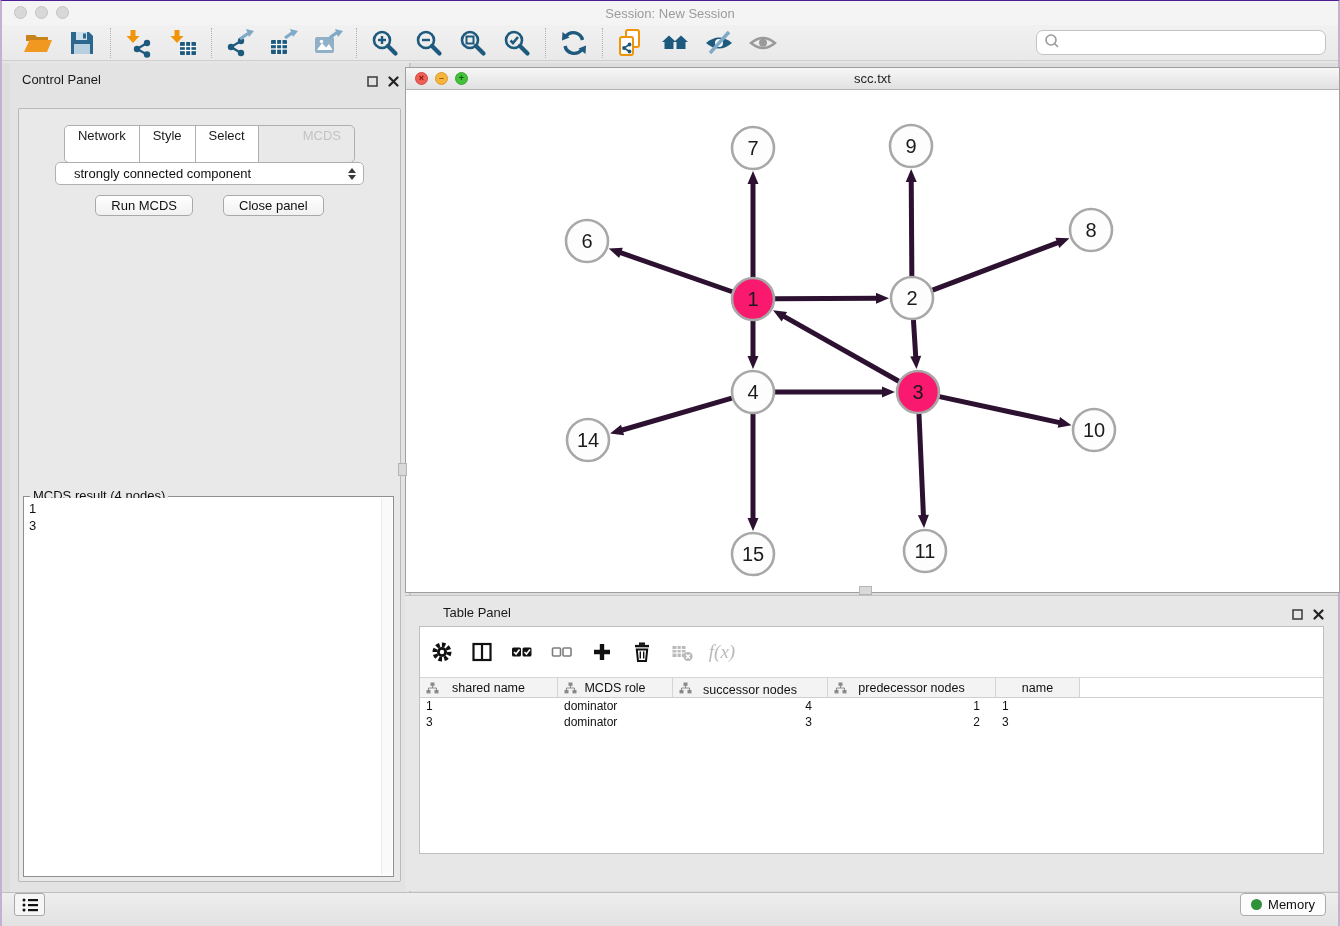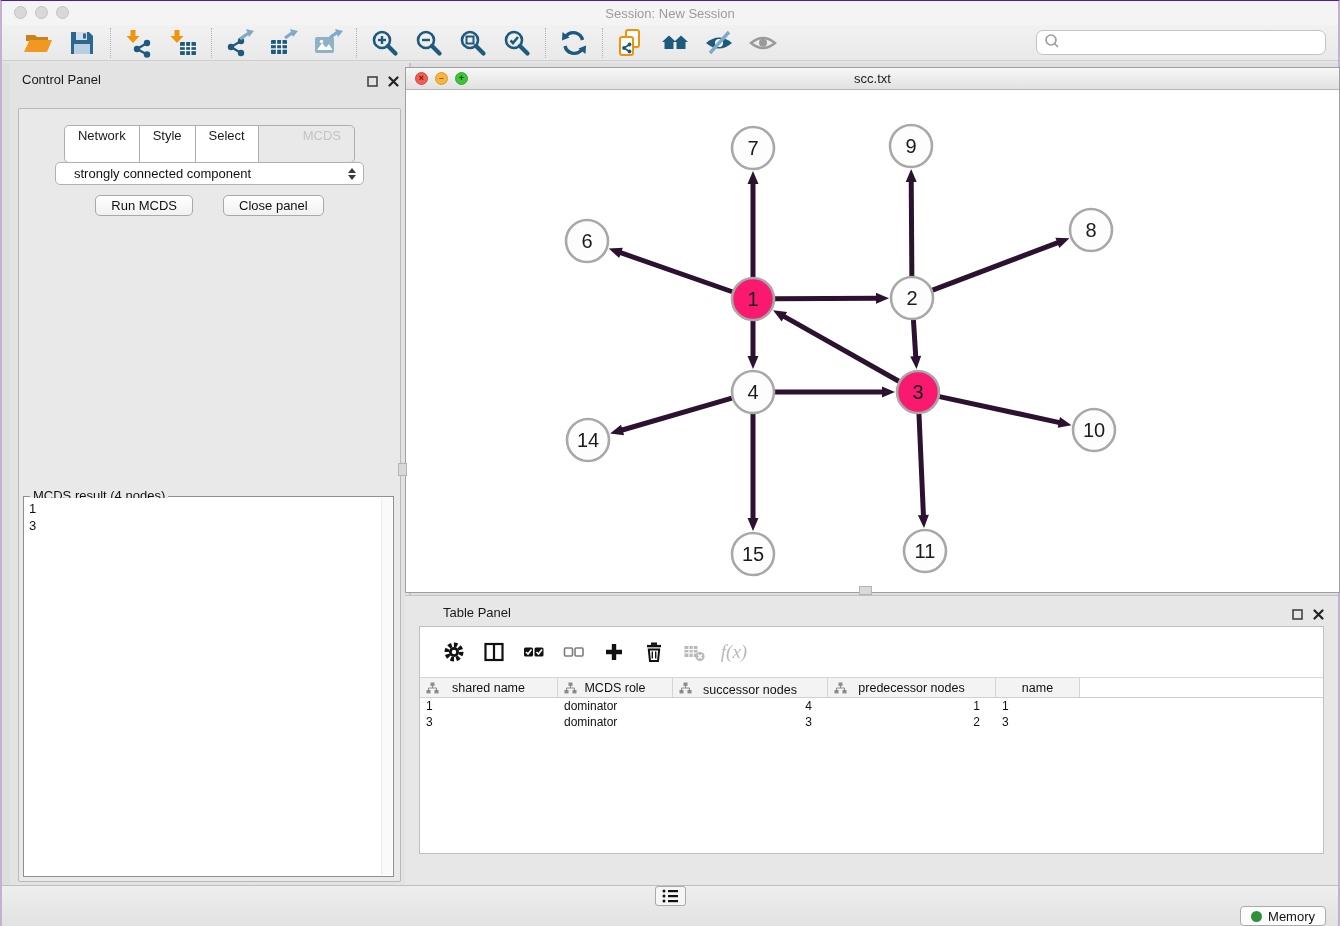--- a/index.html
+++ b/index.html
@@ -70,37 +70,37 @@
   .light { width:13px; height:13px; border-radius:50%; font-size:9px; font-weight:bold;
            display:flex; align-items:center; justify-content:center; line-height:1; }
   .light.red    { background:#ee5f55; border:1px solid #d24940; color:#7e100a; }
   .light.yellow { background:#f6b53c; border:1px solid #d99a2b; color:#8e5a14; }
   .light.green  { background:#44c13c; border:1px solid #36a52f; color:#0d5d0d; }
   .net-canvas { position:absolute; top:22px; left:0; right:0; bottom:0; background:#fff; }
 
   
   .table-panel { position:absolute; left:403px; top:532px; right:0; bottom:1px; background:#e7e7e7; border-top:1px solid #c2c2c2; }
   .tp-box { position:absolute; left:14px; right:14px; top:30px; height:228px; background:#fff; border:1px solid #c0c0c0; }
-  .tp-toolbar { height:50px; display:flex; align-items:center; gap:16px; padding-left:22px; }
+  .tp-toolbar { height:50px; display:flex; align-items:center; gap:16px; padding-left:10px; }
   .tp-tool { width:24px; height:24px; display:flex; align-items:center; justify-content:center; }
   .fx { font-family:"Liberation Serif", serif; font-style:italic; font-size:19px; color:#b9b9b9; }
   .tp-head { display:flex; height:21px; background:#f3f3f3; border-top:1px solid #d6d6d6; border-bottom:1px solid #cfcfcf;
              font-size:12.5px; color:#111; }
   .th { position:relative; display:flex; align-items:center; justify-content:center; border-right:1px solid #d4d4d4; }
   .th-icon { position:absolute; left:6px; top:4px; }
   .th-filler { flex:1; background:#fff; border-right:none; }
   .c0 { width:138px; } .c1 { width:115px; } .c2 { width:155px;align-items:flex-end; } .c3 { width:168px; } .c4 { width:84px; }
   .tr { display:flex; height:16px; font-size:12px; align-items:center; color:#111; }
   .td { padding:0 6px; overflow:hidden; white-space:nowrap; }
   .td.num { text-align:right; padding-right:16px; }
   .tp-tabs { position:absolute; top:270px; left:0; right:0; display:flex; justify-content:center; }
 
   
-  .statusbar { position:absolute; bottom:0; left:0; right:0; height:41px; background:linear-gradient(#eeeeee,#e2e2e2);
-               border-top:1px solid #bfbfbf; display:flex; align-items:center; padding:0 12px;flex-direction:column; }
+  .statusbar { position:absolute; bottom:0; left:0; right:0; height:34px; background:linear-gradient(#eeeeee,#e2e2e2);
+               border-top:1px solid #bfbfbf; display:flex; padding:0 12px; }
   .sb-list-btn { width:31px; height:23px; background:#f6f6f6; border:1px solid #a9a9a9; border-radius:3px;
                  display:flex; align-items:center; justify-content:center; }
   .memory-btn { margin-left:auto; height:23px; background:#fcfcfc; border:1px solid #ababab; border-radius:4px;
                 display:flex; align-items:center; gap:6px; padding:0 10px; font-size:13px; color:#111; }
   .memory-dot { width:11px; height:11px; border-radius:50%; background:#2f9138; }
 </style>
 </head>
 <body>
 
 <div class="app">

